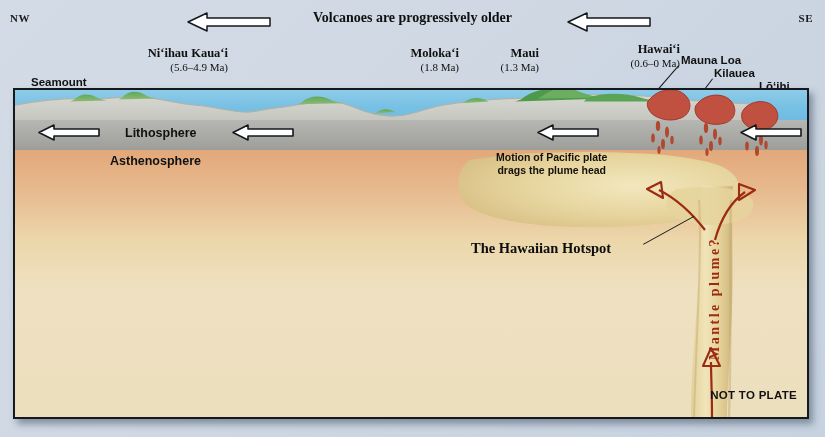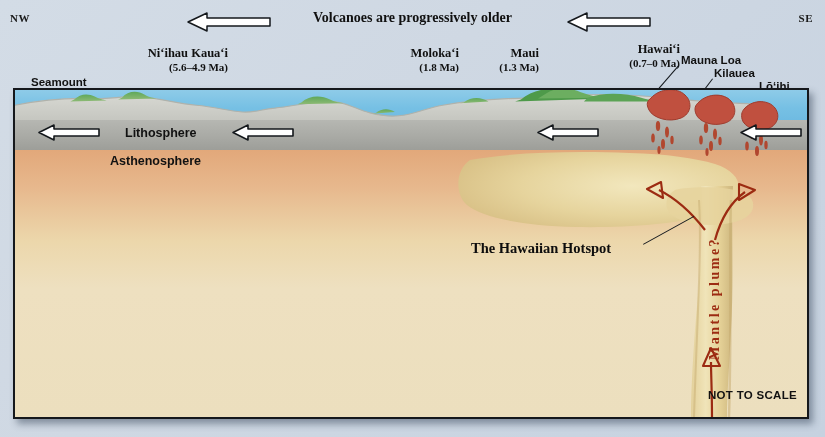--- a/index.html
+++ b/index.html
@@ -28,21 +28,21 @@
   .harrow{position:absolute;width:88px;height:22px;}
   #harrow1{left:185px;top:11px;}
   #harrow2{left:565px;top:11px;}
 
   
   .isl{
     position:absolute;text-align:right;
     font-family:"Liberation Serif",serif;color:#111;line-height:1.18;
   }
   .isl .nm{display:block;font-size:12.5px;font-weight:600;}
-  .isl .ag{display:block;font-size:11px;font-weight:700;}
+  .isl .ag{display:block;font-size:11px;font-weight:400;}
 
   
   .callout{
     position:absolute;font-family:"Liberation Sans",sans-serif;
     font-size:11.5px;font-weight:700;color:#111;white-space:nowrap;
   }
   .lead{position:absolute;background:#14181d;transform-origin:0 0;height:1.3px;}
 
   
   #frame{
@@ -120,21 +120,21 @@
   <div class="isl" style="left:367px;top:46px;width:92px;">
     <span class="nm">Moloka‘i</span>
     <span class="ag">(1.8 Ma)</span>
   </div>
   <div class="isl" style="left:461px;top:46px;width:78px;">
     <span class="nm">Maui</span>
     <span class="ag">(1.3 Ma)</span>
   </div>
   <div class="isl" style="left:588px;top:42px;width:92px;">
     <span class="nm">Hawai‘i</span>
-    <span class="ag">(0.7–0 Ma)</span>
+    <span class="ag">(0.6–0 Ma)</span>
   </div>
 
   <div class="callout" style="left:31px;top:76px;">Seamount</div>
   <div class="lead" style="left:50px;top:89px;width:22px;transform:rotate(52deg);"></div>
 
   <div class="callout" style="left:681px;top:54px;">Mauna Loa</div>
   <div class="lead" style="left:679px;top:66px;width:33px;transform:rotate(131deg);"></div>
 
   <div class="callout" style="left:714px;top:67px;">Kilauea</div>
   <div class="lead" style="left:713px;top:79px;width:30px;transform:rotate(127deg);"></div>
@@ -254,21 +254,25 @@
     <svg class="parrow" style="left:216px;top:33px;" viewBox="0 0 64 19">
       <path d="M2 9.5 L17 2 L17 6 L62 6 L62 13 L17 13 L17 17 Z" fill="#ffffff" stroke="#14181c" stroke-width="1.6" stroke-linejoin="round"></path>
     </svg>
     <svg class="parrow" style="left:521px;top:33px;" viewBox="0 0 64 19">
       <path d="M2 9.5 L17 2 L17 6 L62 6 L62 13 L17 13 L17 17 Z" fill="#ffffff" stroke="#14181c" stroke-width="1.6" stroke-linejoin="round"></path>
     </svg>
     <svg class="parrow" style="left:724px;top:33px;" viewBox="0 0 64 19">
       <path d="M2 9.5 L17 2 L17 6 L62 6 L62 13 L17 13 L17 17 Z" fill="#ffffff" stroke="#14181c" stroke-width="1.6" stroke-linejoin="round"></path>
     </svg>
 
+    <div class="motionlbl" style="left:481px;top:61px;">
+      <span>Motion of Pacific plate</span><br>
+      <span>drags the plume head</span>
+    </div>
 
     <div id="hotspotlbl" style="left:456px;top:150px;">The Hawaiian Hotspot</div>
     <div class="lead" style="left:628px;top:154px;width:58px;transform:rotate(-29deg);height:1.4px;"></div>
 
     <div id="mantleplume" style="left:692px;top:270px;">Mantle plume?</div>
 
-    <div id="notscale" style="right:10px;top:299px;">NOT TO SCALE</div>
+    <div id="notscale" style="right:10px;top:299px;">NOT TO PLATE</div>
   </div>
 </div>
 
 </body></html>

